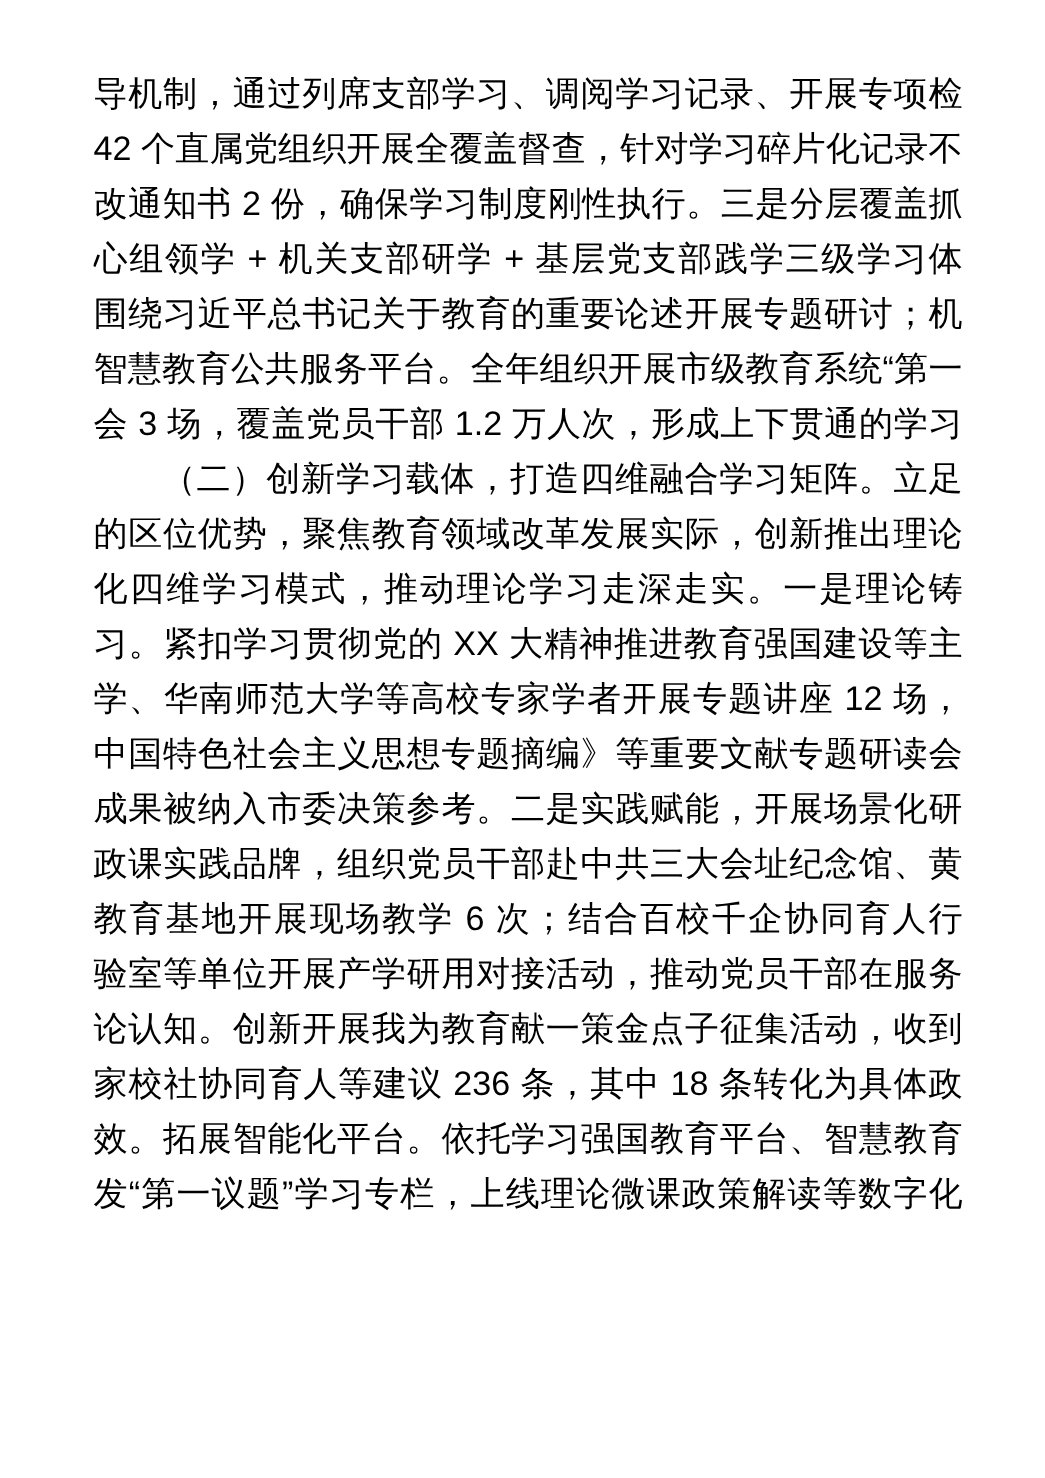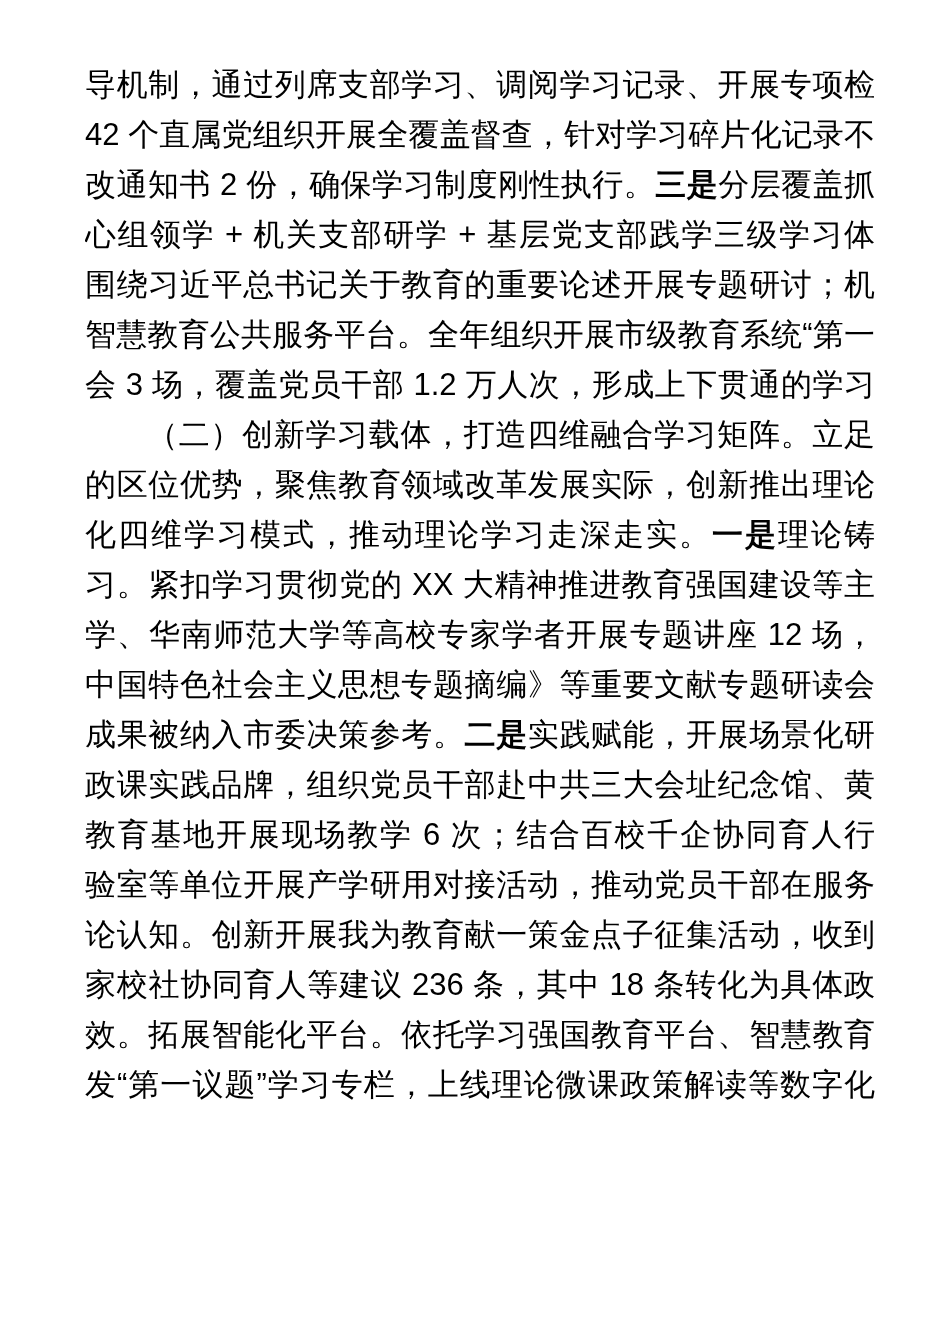--- a/index.html
+++ b/index.html
@@ -38,21 +38,21 @@
   .line.just {
     text-align-last: justify;
   }
   .line.indent {
     text-indent: 2em;
   }
   .seg {
     font-weight: 400;
   }
   .seg.bold {
-    font-weight: 700;
+    font-weight: 400;
   }
 </style>
 </head>
 <body>
 
 <div class="page" style="background: rgb(255, 255, 255);">
   <div class="doc" id="doc-root" style="color: rgb(0, 0, 0);">
       <div class="paragraph">
         <div class="line just"><span class="seg">导机制，通过列席支部学习、调阅学习记录、开展专项检查等方式，全年对</span></div>
         <div class="line just"><span class="seg">42 个直属党组织开展全覆盖督查，针对学习碎片化记录不规范等问题发出整</span></div>

